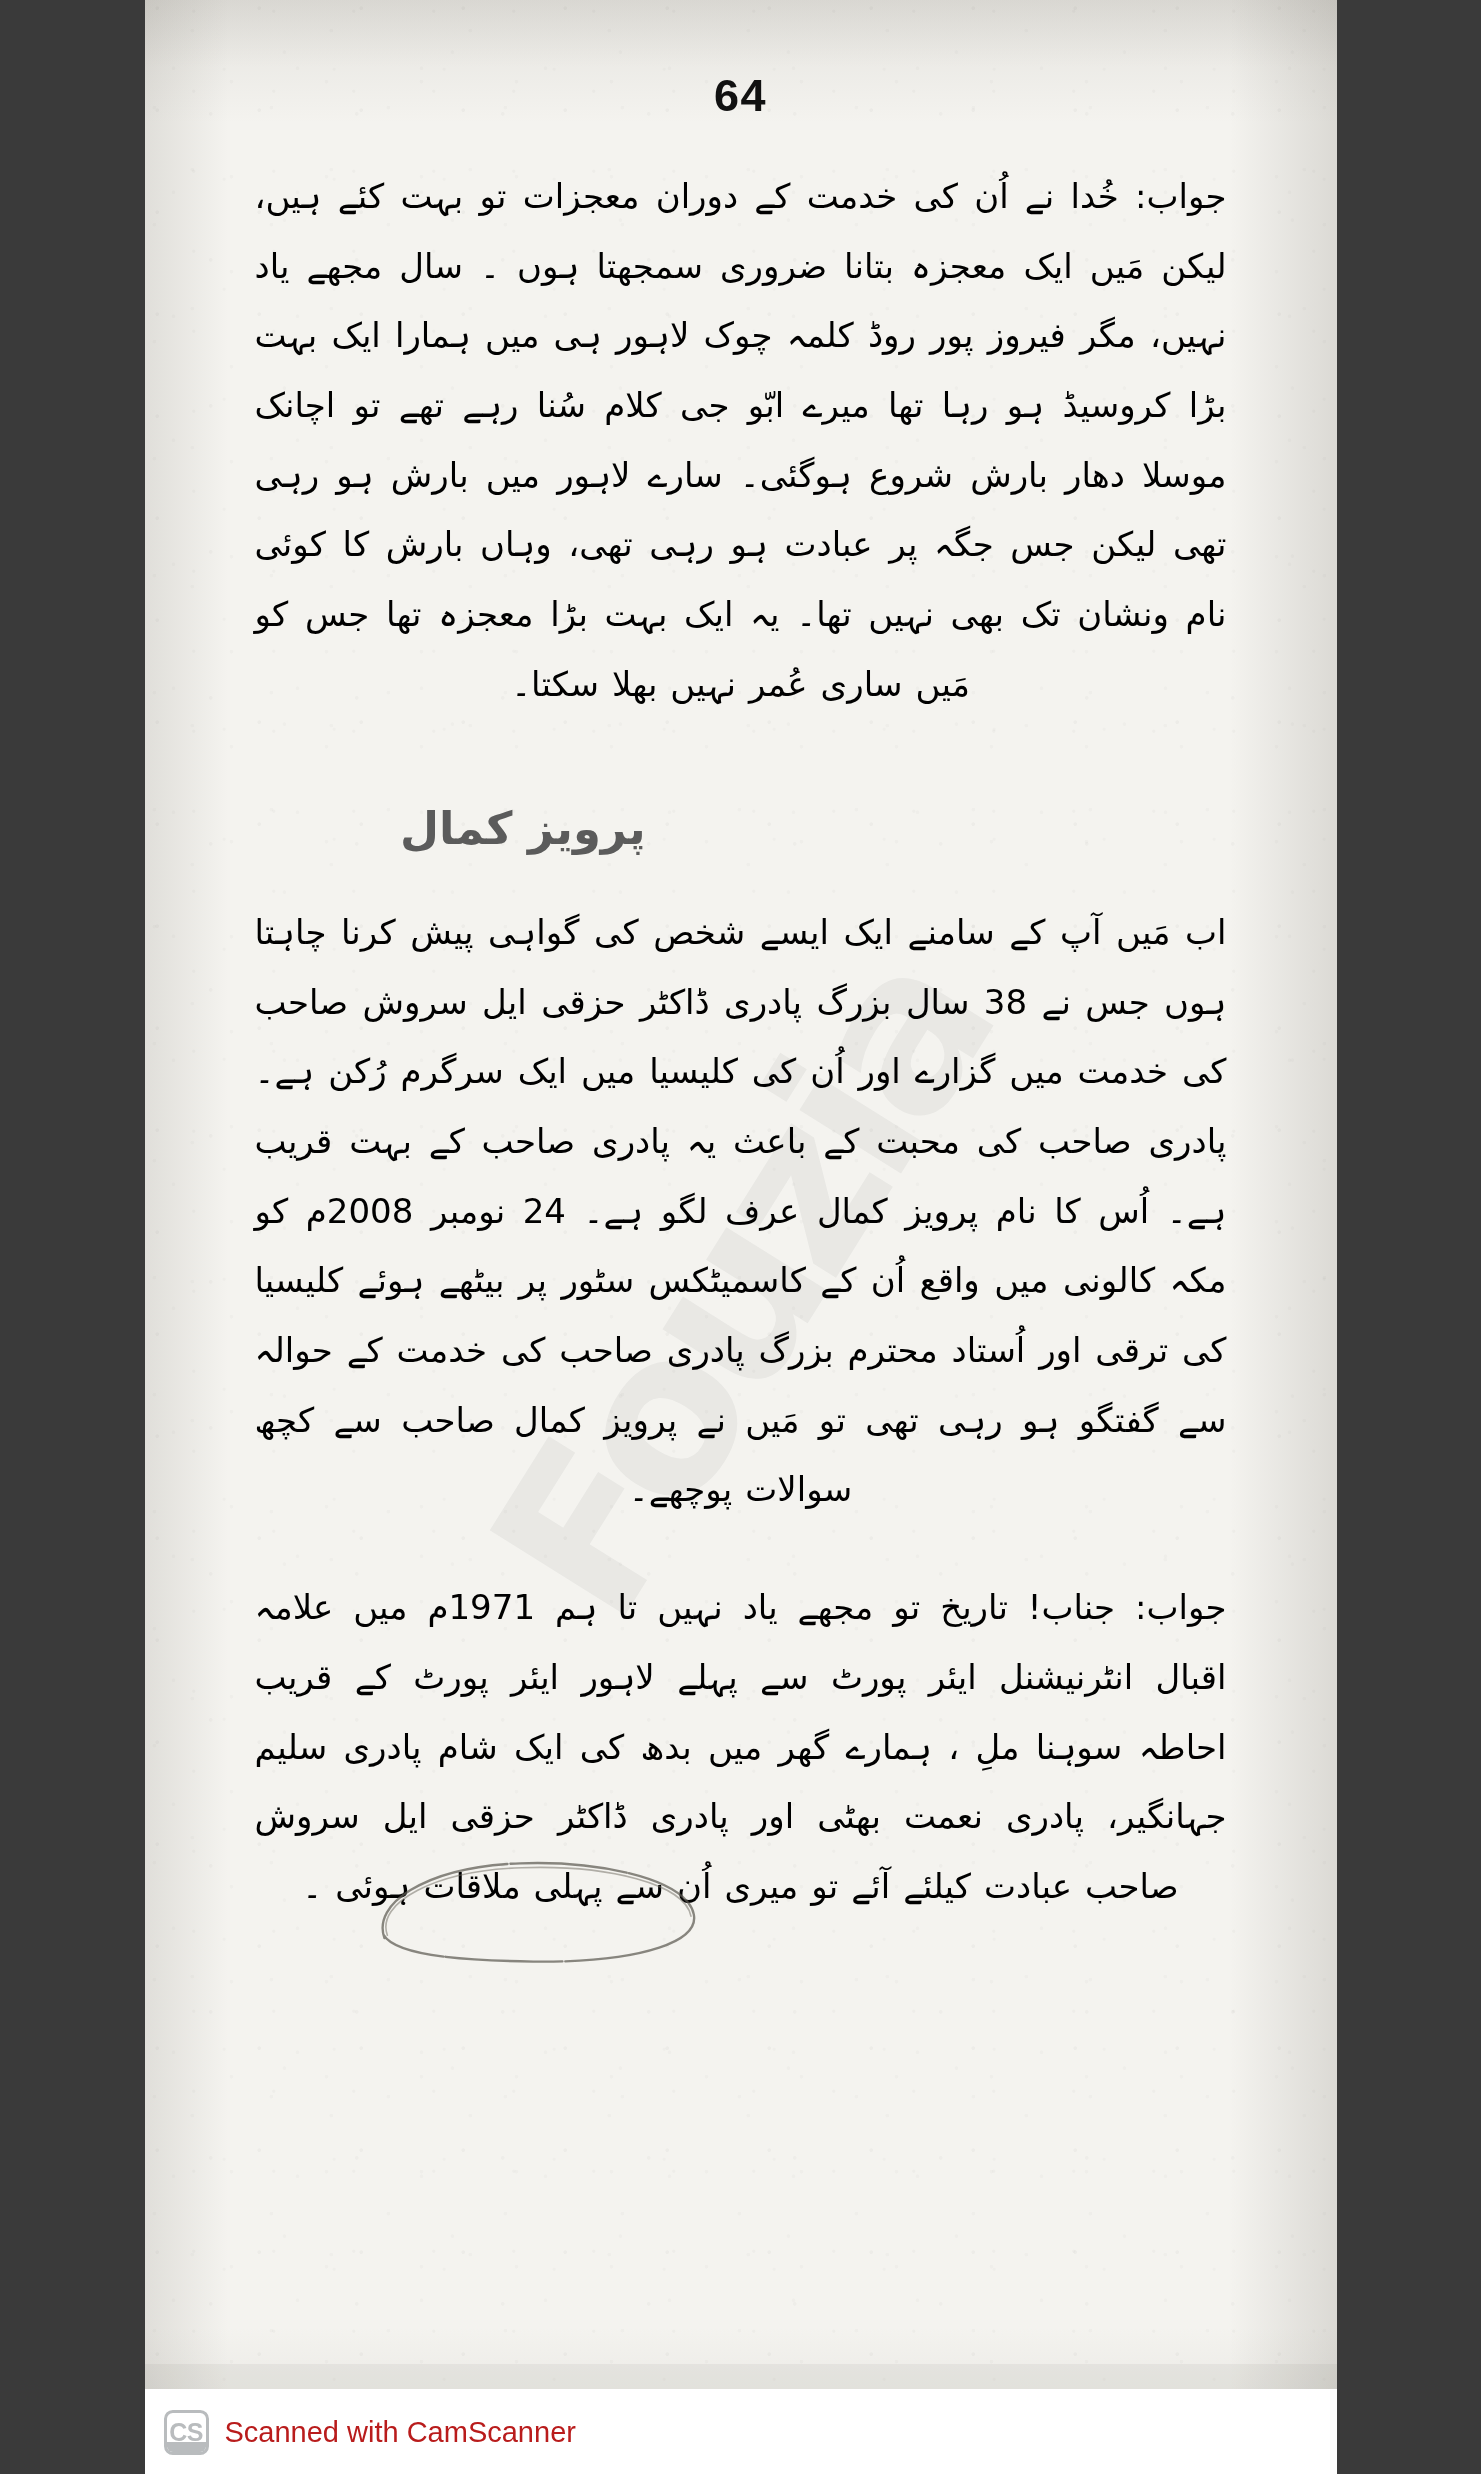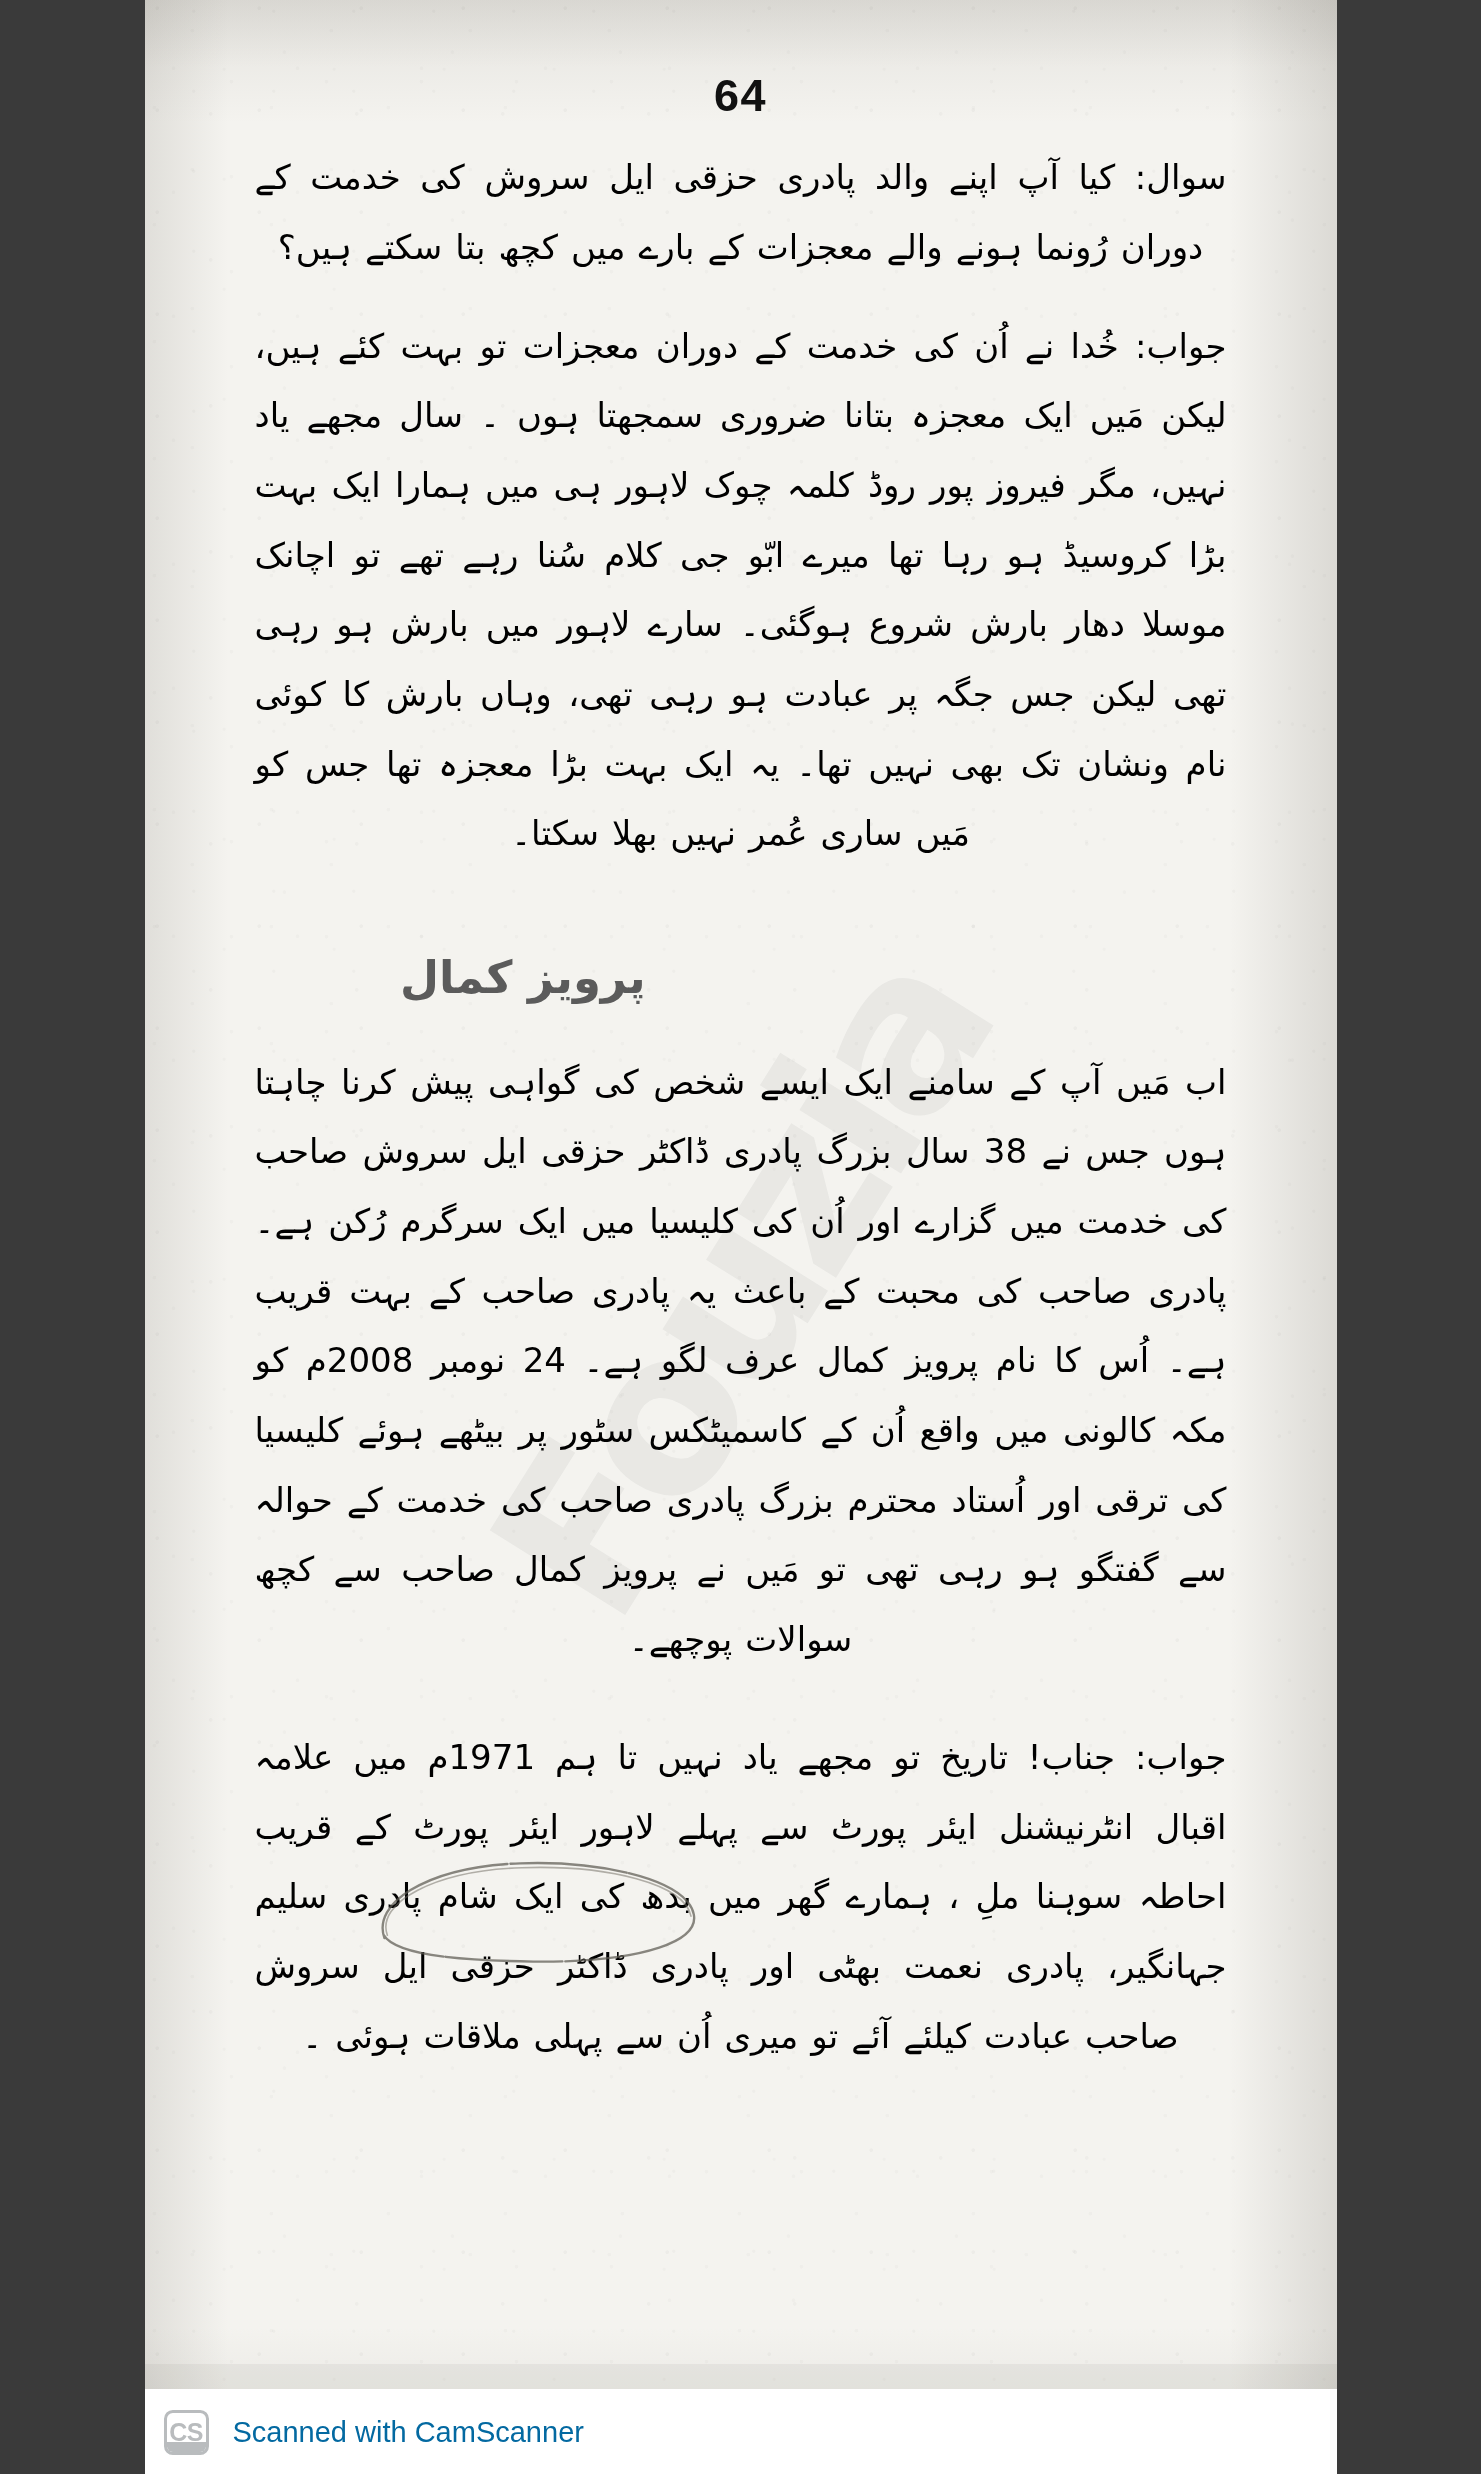--- a/index.html
+++ b/index.html
@@ -157,24 +157,24 @@
     text-align:center;
   }
   .footer .cs-logo::after{
     content:"";
     position:absolute;
     left:0; right:0; bottom:0;
     height:9.5px;
     background:#b9bcbe;
   }
   .footer .cs-text{
-    margin-left:24px;
+    margin-left:16px;
     font-family:"Liberation Sans", sans-serif;
     font-size:29px;
-    color:#0369a1;
+    color:#b91c1c;
   }
   .footer-hairline{
     position:absolute;
     left:0; right:0; bottom:86px;
     height:25px;
     background:rgba(140,140,130,.10);
     z-index:9;
     pointer-events:none;
   }
 
@@ -194,21 +194,20 @@
 <div class="page">
 
   <div class="top-smudge"></div>
 
   <div class="watermark">Fouzia</div>
 
   <div class="folio">64</div>
 
   <div class="column inkwrap">
 
-    <p class="para qa">سوال: کیا آپ اپنے والد پادری حزقی ایل سروش کی خدمت کے دوران رُونما ہونے والے معجزات کے بارے میں کچھ بتا سکتے ہیں؟</p>
 
     <div class="spacer-sm"></div>
 
     <p class="para">جواب: خُدا نے اُن کی خدمت کے دوران معجزات تو بہت کئے ہیں، لیکن مَیں ایک معجزہ بتانا ضروری سمجھتا ہوں ۔ سال مجھے یاد نہیں، مگر فیروز پور روڈ کلمہ چوک لاہور ہی میں ہمارا ایک بہت بڑا کروسیڈ ہو رہا تھا میرے ابّو جی کلام سُنا رہے تھے تو اچانک موسلا دھار بارش شروع ہوگئی۔ سارے لاہور میں بارش ہو رہی تھی لیکن جس جگہ پر عبادت ہو رہی تھی، وہاں بارش کا کوئی نام ونشان تک بھی نہیں تھا۔ یہ ایک بہت بڑا معجزہ تھا جس کو مَیں ساری عُمر نہیں بھلا سکتا۔</p>
 
     <div class="spacer-md"></div>
 
     <div class="heading-wrap">
       <h2 class="heading">پرویز کمال</h2>
     </div>

